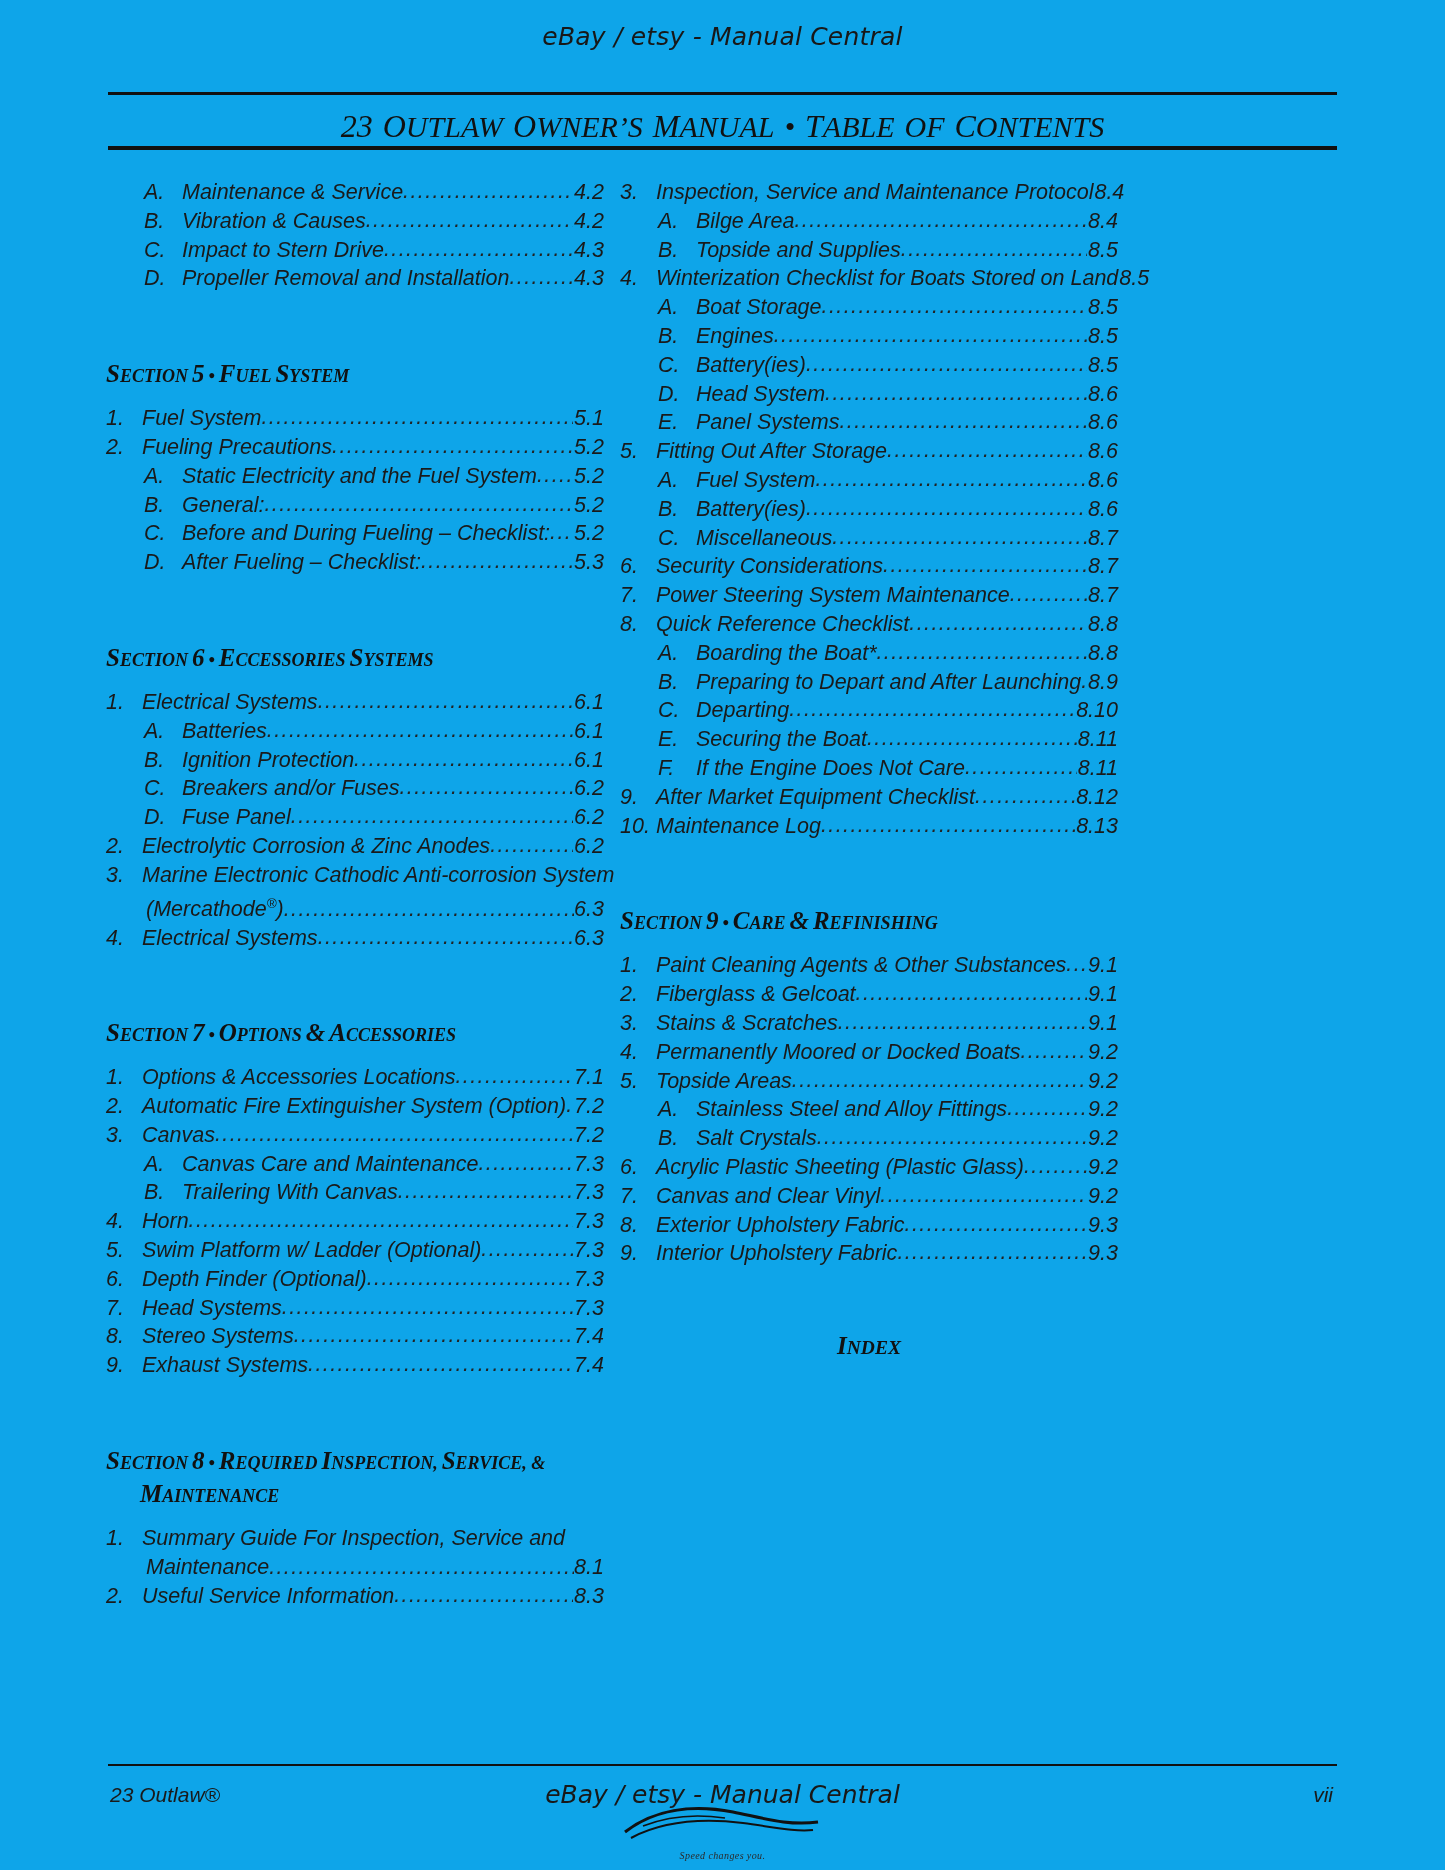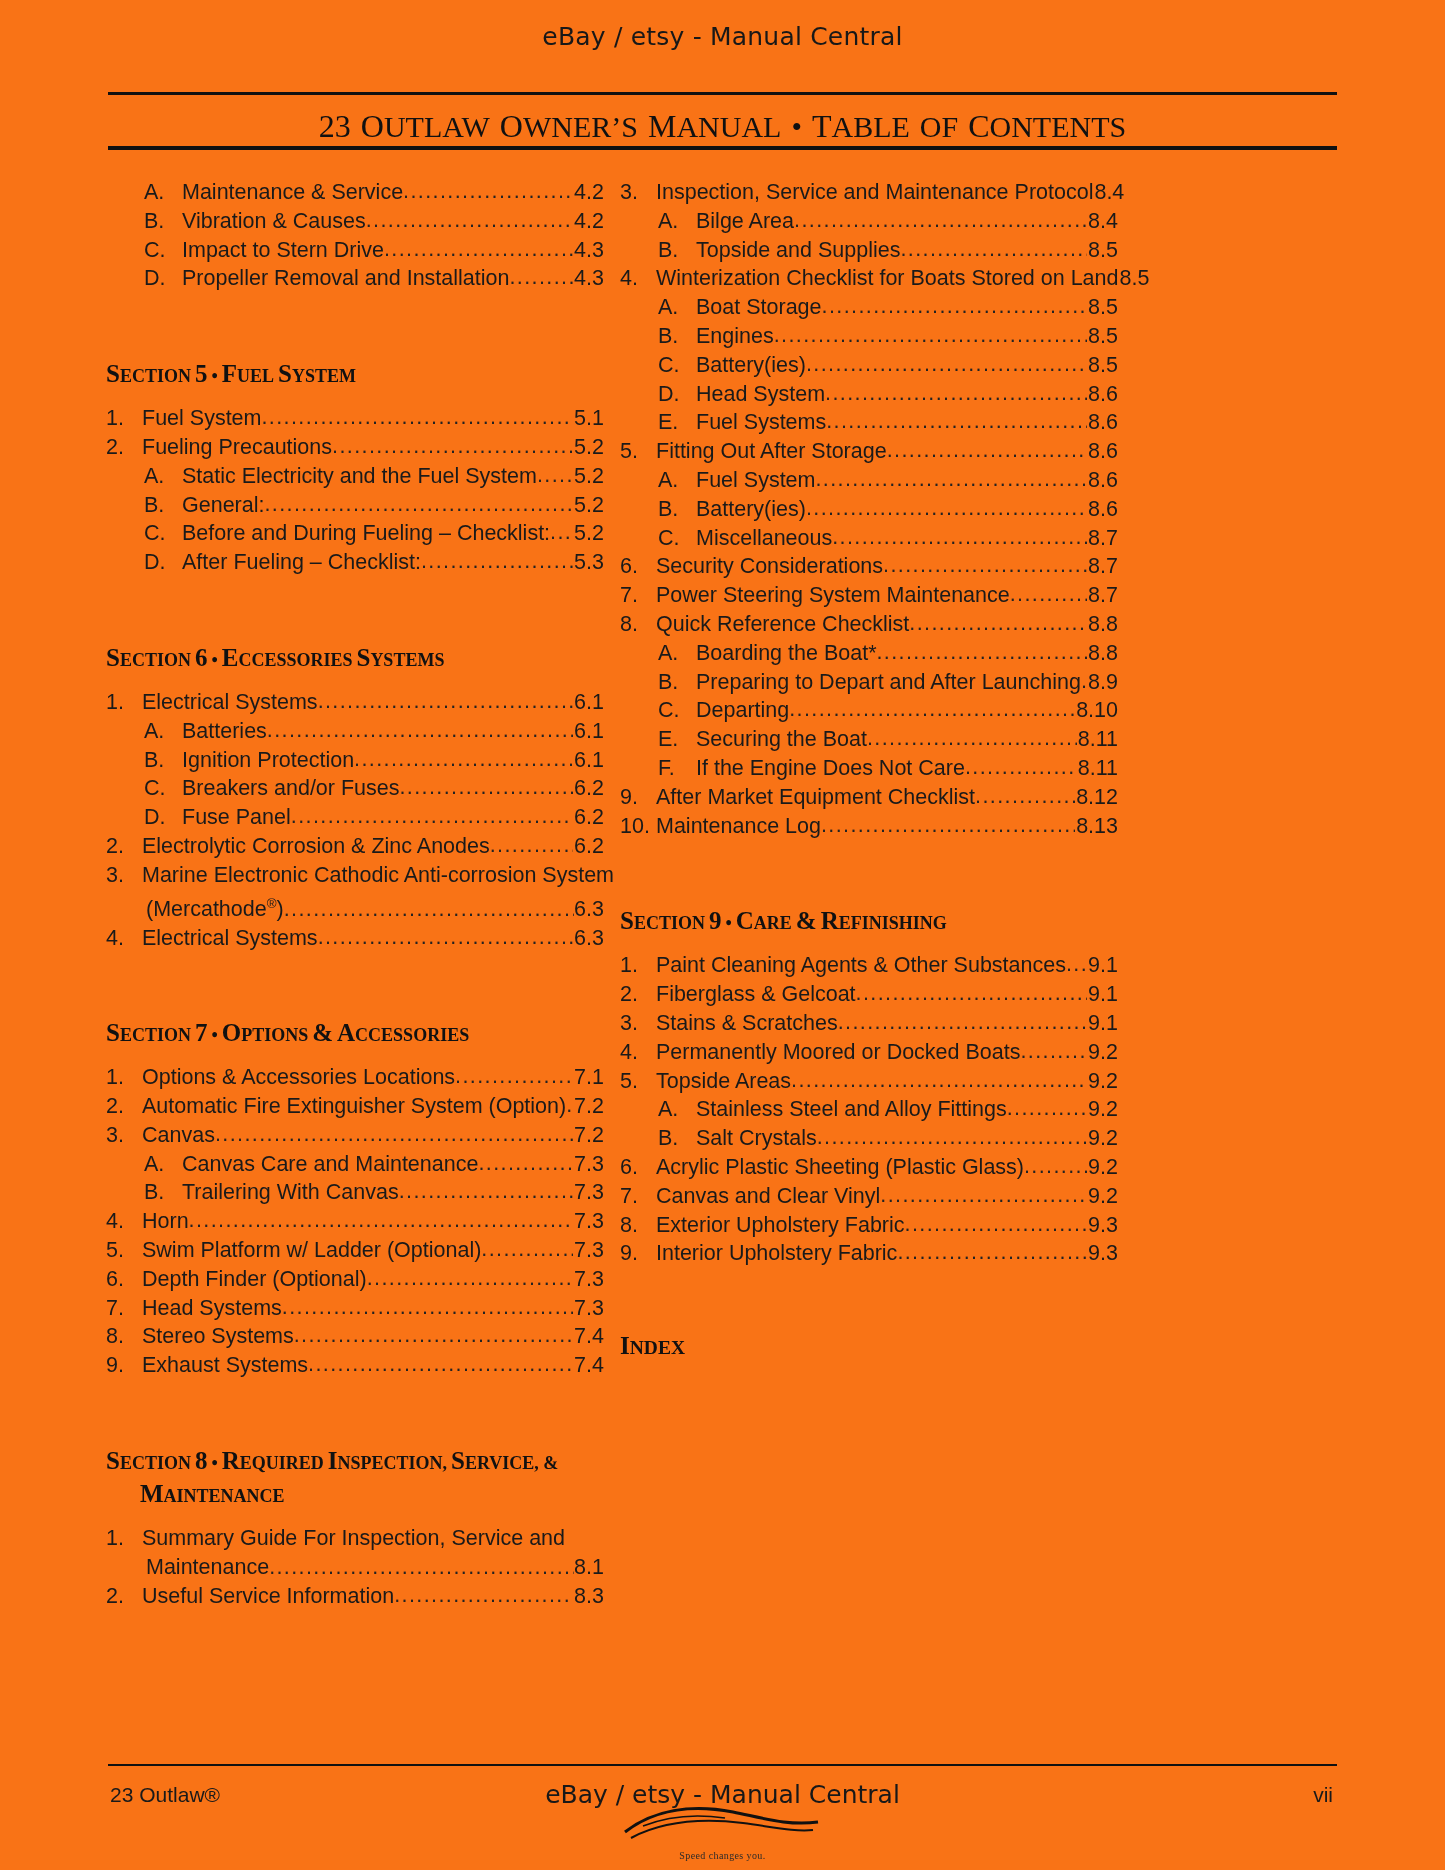--- a/index.html
+++ b/index.html
@@ -12,21 +12,22 @@
     height: 1870px;
     position: relative;
     font-family: "Liberation Sans", sans-serif;
     color: #1a1a1a;
     overflow: hidden;
   }
 
   .page {
     position: absolute;
     inset: 0;
-    background: #f97316;
+    background: #0ea5e9;
+    font-style: italic;
   }
 
   
   .wm-header {
     position: absolute;
     top: 22px;
     left: 0;
     width: 100%;
     text-align: center;
     font-family: "DejaVu Sans", sans-serif;
@@ -83,20 +84,21 @@
     margin: 0;
   }
   .sec-head .cap { font-size: 25px; }
   .sec-head .sc  { font-size: 18px; }
   .sec-head .ind { display: block; padding-left: 34px; }
 
   .index-head {
     font-family: "Liberation Serif", serif;
     color: #111;
     font-weight: 700;
+    text-align: center;
   }
   .index-head .cap { font-size: 25px; }
   .index-head .sc  { font-size: 19.5px; }
 
   .toc-row {
     display: flex;
     align-items: baseline;
     font-size: 21.5px;
     line-height: 28.8px;
     color: #1a1a1a;
@@ -478,21 +480,21 @@
           <span class="pg">8.5</span>
         </div>
         <div class="toc-row lvl2">
           <span class="num">D.</span>
           <span class="txt">Head System</span>
           <span class="lead">............................................................................................................................................................................................................................</span>
           <span class="pg">8.6</span>
         </div>
         <div class="toc-row lvl2">
           <span class="num">E.</span>
-          <span class="txt">Fuel Systems </span>
+          <span class="txt">Panel Systems </span>
           <span class="lead">............................................................................................................................................................................................................................</span>
           <span class="pg">8.6</span>
         </div>
         <div class="toc-row lvl1">
           <span class="num">5.</span>
           <span class="txt">Fitting Out After Storage </span>
           <span class="lead">............................................................................................................................................................................................................................</span>
           <span class="pg">8.6</span>
         </div>
         <div class="toc-row lvl2">

